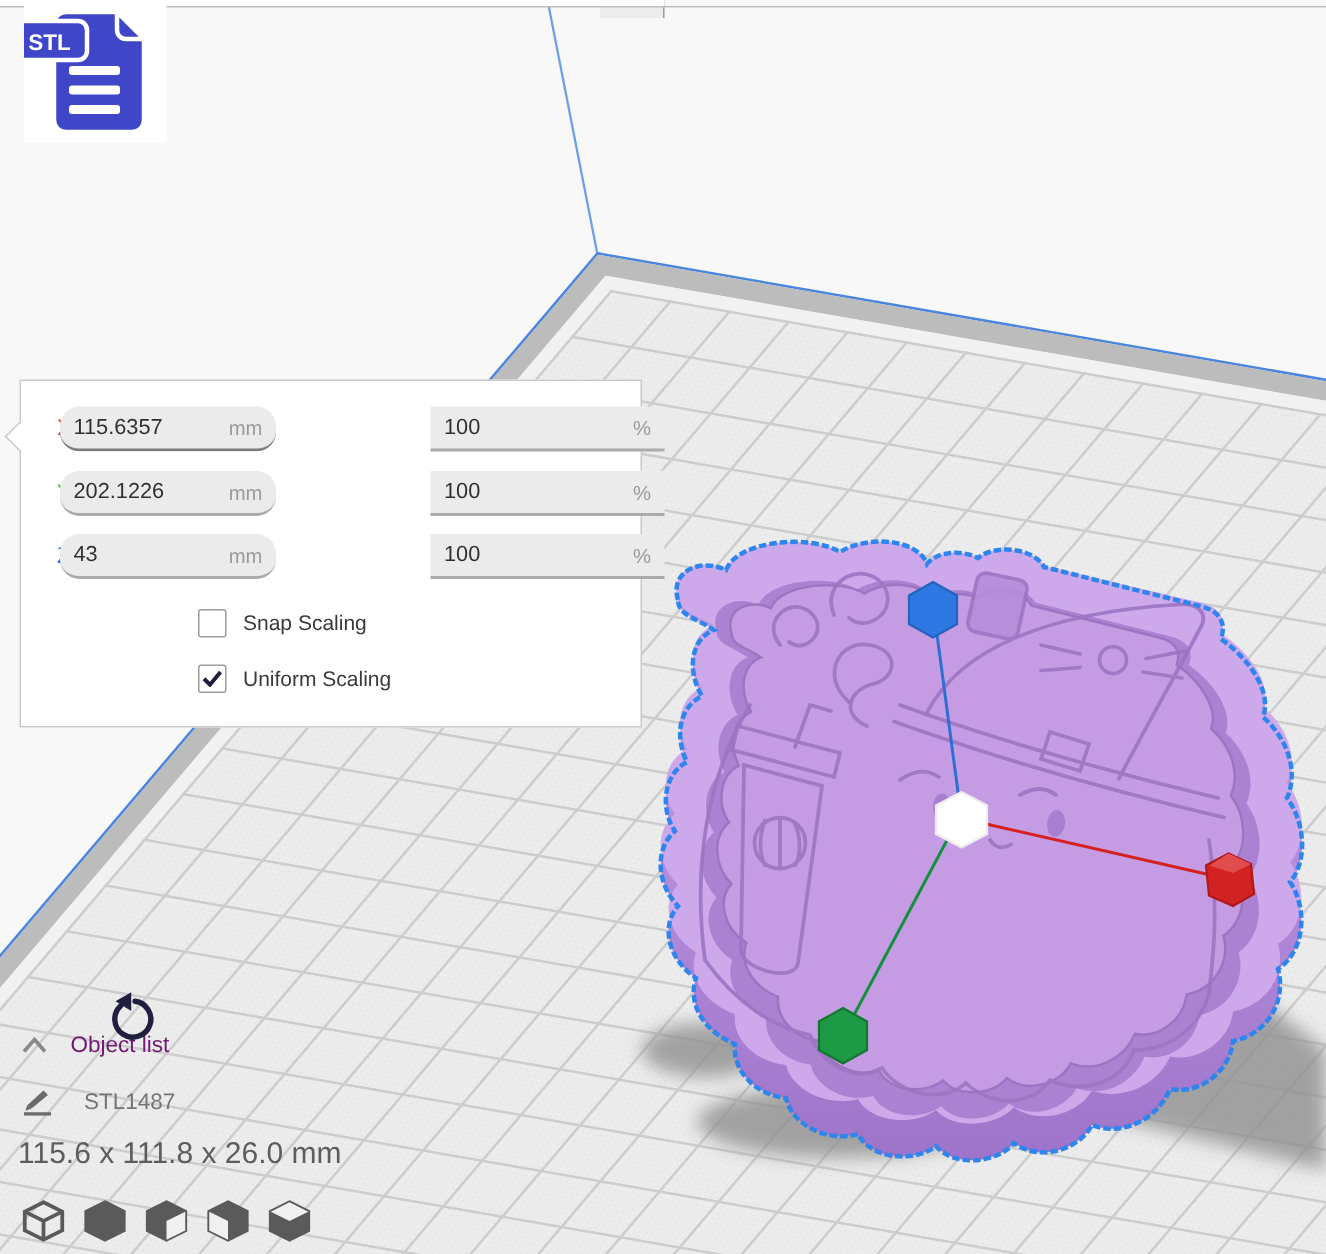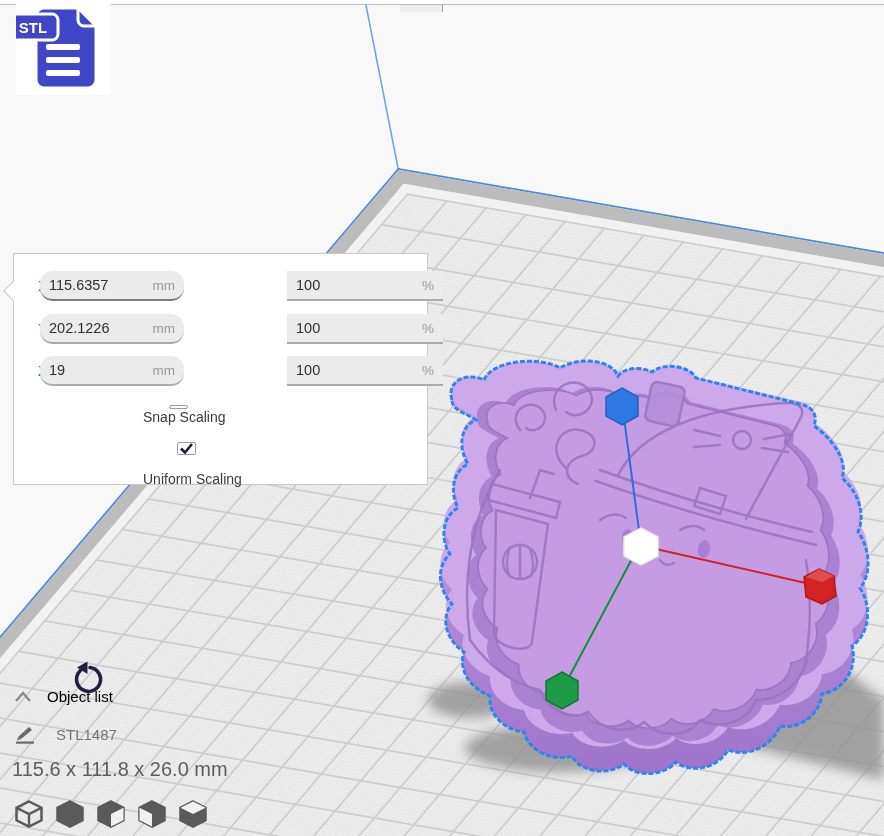--- a/index.html
+++ b/index.html
@@ -53,31 +53,31 @@
   .axis-x { color:#d43a3a; } .axis-y { color:#3cb53c; } .axis-z { color:#3b6ce0; }
   .field { position:absolute; top:0; height:30px; background:#ebebeb; display:flex;
            align-items:center; justify-content:space-between; padding:0 9px; }
   .field.mm { left:26px; width:144px;border-radius:13px; }
   .field.pct { left:229px; width:156px;margin-left:44px; }
   .field .val { font-size:14.5px; color:#303030; }
   .field .unit { font-size:13.5px; color:#9a9a9a;text-align:right; }
   .bb-dark { border-bottom:2px solid #7d7d7d; }
   .bb-lite { border-bottom:2px solid #ababab; }
 
-  .chk-row { position:absolute; left:118px; height:20px; display:flex; align-items:center;flex-direction:column; }
+  .chk-row { position:absolute; left:118px; height:20px; display:flex; align-items:center; }
   .checkbox { width:19px; height:19px; background:#fff; border:1px solid #9c9c9c; border-radius:2px;
               display:flex; align-items:center; justify-content:center; }
   .checkbox svg { display:none; }
   .checkbox.checked svg { display:block; }
   .chk-label { margin-left:11px; font-size:14px; color:#3a3a3a; }
   .reset-btn { position:absolute; left:54px; top:406px; width:38px; height:38px; cursor:pointer; }
 
   
   .obj-header { position:absolute; left:14px; top:688px; display:flex; align-items:center; z-index:3; }
-  .obj-header .txt { margin-left:15px; font-size:15px; color:#000000; }
+  .obj-header .txt { margin-left:15px; font-size:15px; color:#701a75; }
   .obj-item { position:absolute; left:14px; top:724px; display:flex; align-items:center; z-index:3;justify-content:center; }
   .obj-item .txt { margin-left:20px; font-size:15px; color:#757575; }
   .dims { position:absolute; left:12px; top:758px; font-size:20px; color:#5d5d5d; z-index:3; }
 
   .viewbar { position:absolute; left:14px; top:798px; display:flex; gap:11px; z-index:3; }
   .viewbar .vbtn { width:30px; height:32px; cursor:pointer; }
 </style>
 </head>
 <body>
 
@@ -215,37 +215,37 @@
     </div>
     <div class="field pct bb-lite">
       <span class="val">100</span>
       <span class="unit">%</span>
     </div>
   </div>
 
   <div class="srow" style="top:102px;">
     <span class="axis axis-z">Z</span>
     <div class="field mm bb-lite">
-      <span class="val">19</span>
+      <span class="val">43</span>
       <span class="unit">mm</span>
     </div>
     <div class="field pct bb-lite">
       <span class="val">100</span>
       <span class="unit">%</span>
     </div>
   </div>
 
   <div class="chk-row" style="top:151px;">
     <span class="checkbox" id="snap-cb">
       
     </span>
     <span class="chk-label">Snap Scaling</span>
   </div>
 
-  <div class="chk-row" style="top:188px;gap:16px;">
+  <div class="chk-row" style="top:188px;">
     <span class="checkbox checked" id="uniform-cb">
       <svg width="13" height="11" viewBox="0 0 13 11">
           <polyline points="1,5.5 5,9.5 12,1" fill="none" stroke="#1f1f3d" stroke-width="2.6"></polyline>
         </svg>
     </span>
     <span class="chk-label">Uniform Scaling</span>
   </div>
 
   <div class="reset-btn">
     <svg width="38" height="38" viewBox="0 0 38 38">

